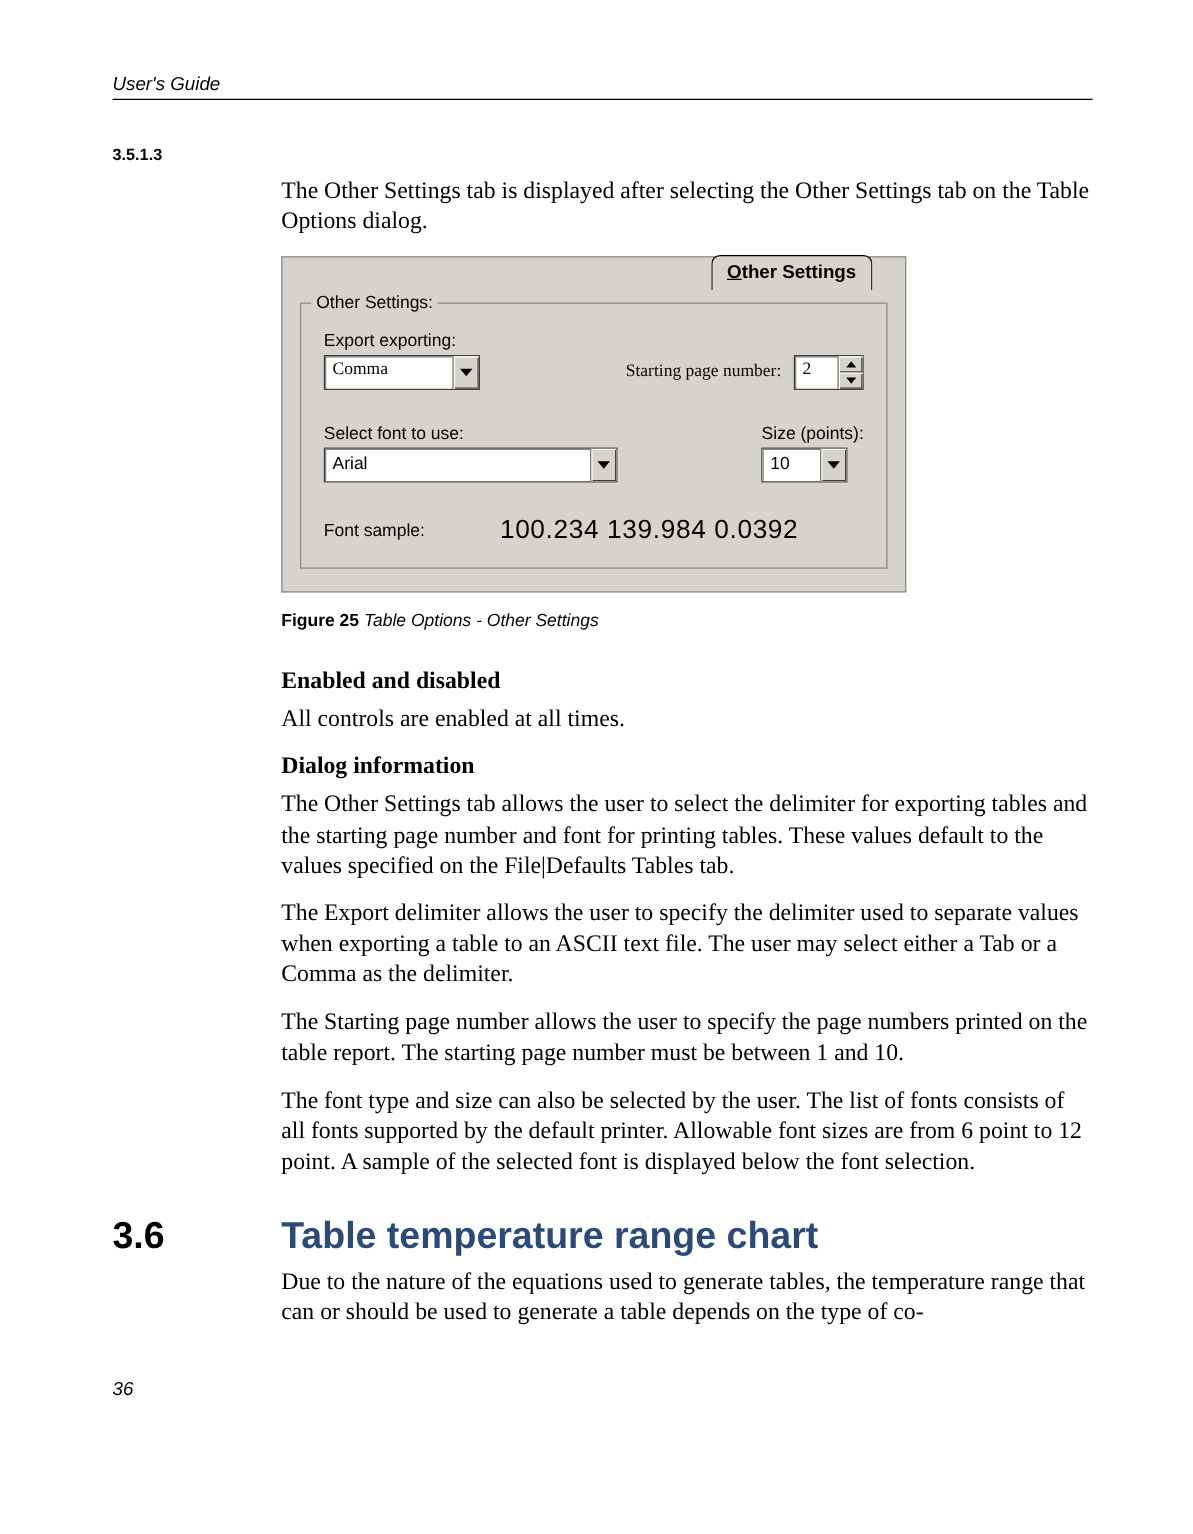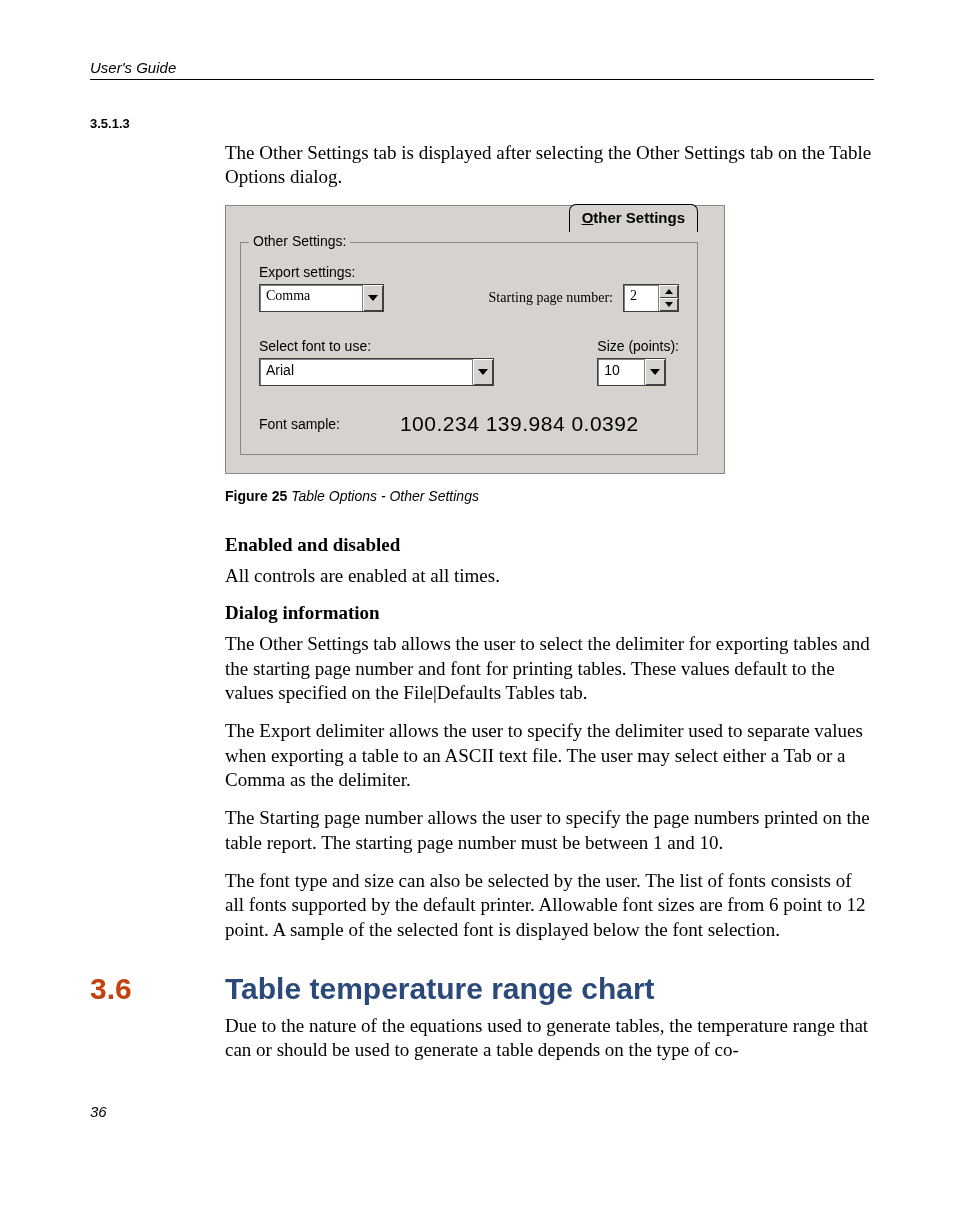--- a/index.html
+++ b/index.html
@@ -75,21 +75,21 @@
     display: flex;
     align-items: baseline;
     gap: 40px;
     margin-top: 30px;
     margin-bottom: 8px;
   }
   .h1num {
     font-family: Arial, Helvetica, sans-serif;
     font-weight: bold;
     font-size: 30px;
-    color: #c2410c;
+    color: #000000;
     min-width: 95px;
   }
   .h1txt {
     font-family: Arial, Helvetica, sans-serif;
     font-weight: bold;
     font-size: 30px;
     color: #2b4a7a;
   }
   .pagefoot {
     font-family: Arial, Helvetica, sans-serif;
@@ -101,21 +101,21 @@
   
   .dialog {
     width: 500px;
     background: #d6d3ce;
     border: 1px solid #888;
     margin: 16px 0 4px 0;
     font-family: "MS Sans Serif", Tahoma, Arial, sans-serif;
     font-size: 14px;
     color: #000;
     position: relative;
-    padding: 6px 26px 18px 14px;
+    padding: 6px 14px 18px 14px;
     box-sizing: border-box;
   }
   .tab {
     position: absolute;
     right: 26px;
     top: -2px;
     background: #d6d3ce;
     border: 1px solid #000;
     border-bottom: none;
     border-radius: 7px 7px 0 0;
@@ -232,21 +232,21 @@
     <p class="body">The Other Settings tab is displayed after selecting the Other Settings  tab on the Table Options dialog.</p>
 
     <div class="dialog">
       <div class="tab">
         <span class="u">O</span><span>ther Settings</span>
       </div>
 
       <div class="groupbox">
         <div class="grouplegend">Other Settings:</div>
 
-        <div class="lbl">Export settings:</div>
+        <div class="lbl">Export exporting:</div>
         <div class="row" style="margin-top:4px; justify-content:space-between;font-family:Liberation Serif, serif;">
           <div class="combo">
             <div class="val">Comma</div>
             <div class="btn">
                 <div class="tri-down"></div>
               </div>
           </div>
           <div class="row">
             <span class="lbl">Starting page number:</span>
             <div class="spin">

